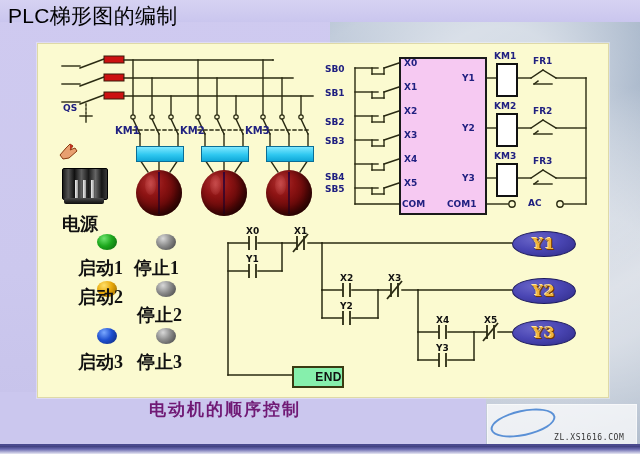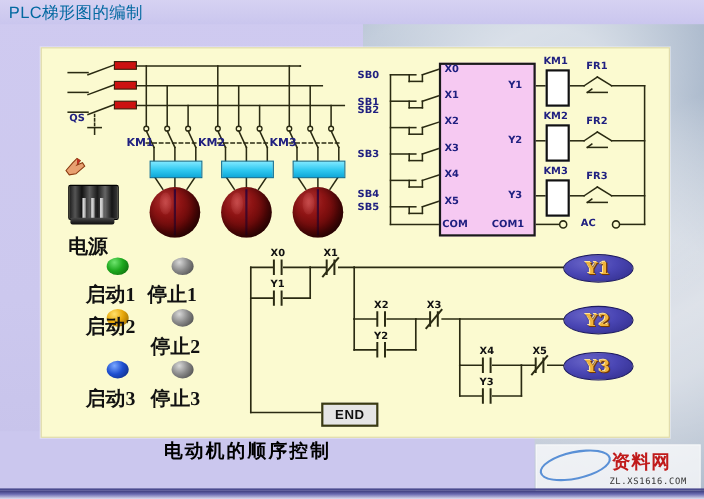--- a/index.html
+++ b/index.html
@@ -35,37 +35,37 @@
     position:absolute;left:0;top:446px;width:640px;height:8px;
     background:linear-gradient(180deg,#3b3b7a 0%,#6a6ab0 40%,#e8e8f4 100%);
   }
   .bg-footline2{
     position:absolute;left:0;top:444px;width:640px;height:2px;background:#4a4a8e;
   }
 
   
   .header-title{
     position:absolute;left:8px;top:2px;
-    font-size:15px;color:#0369a1;letter-spacing:.3px;
+    font-size:21px;color:#000000;letter-spacing:.3px;
     white-space:nowrap;
   }
 
   
   .panel{
     position:absolute;left:37px;top:43px;width:570px;height:353px;
     background:#fbfad0;
     border:1px solid #ded9a8;
     box-shadow:0 0 0 1px rgba(255,255,255,.35);
   }
 
   
   .footer-title{
     position:absolute;left:0;top:398px;width:450px;
     text-align:center;
-    font-size:17px;font-weight:bold;color:#000000;
+    font-size:17px;font-weight:bold;color:#701a75;
     font-family:"DejaVu Serif","Liberation Serif",serif;
     letter-spacing:2px;
   }
 
   
   .wm{
     position:absolute;left:487px;top:404px;width:148px;height:44px;
     background:rgba(255,255,255,.72);
     border:1px solid rgba(255,255,255,.5);
   }
@@ -171,22 +171,22 @@
   .ycoil span{
     font-family:"DejaVu Serif","Liberation Serif",serif;
     font-size:15px;font-weight:bold;color:#f0b43c;
     text-shadow:1px 1px 0 #7a3a00, -1px -1px 0 #ffe39a, 0 0 2px #000;
     letter-spacing:1px;
   }
 
   
   .endbox{
     position:absolute;left:292px;top:366px;width:48px;height:18px;
-    background:#e5e5e5;border:2px solid #3a3a12;
-    display:flex;align-items:center;justify-content:center;
+    background:#86efac;border:2px solid #3a3a12;
+    display:flex;align-items:center;justify-content:flex-end;
   }
   .endbox span{font-size:12px;font-weight:bold;color:#111;letter-spacing:.5px;}
 
   
   .plcbox{
     position:absolute;left:399px;top:57px;width:84px;height:154px;
     background:#f6c9f2;border:2px solid #1a1a1a;
   }
   .km-coil{
     position:absolute;width:18px;height:30px;background:#ffffff;border:2px solid #111;
@@ -516,21 +516,21 @@
   <div class="btn-dot btn-gray" style="left:155px;top:328px;">
       <div class="ring"></div>
       <div class="cap"></div>
     </div>
   <div class="lbl-cn" style="left:137px;top:350px;">停止3</div>
 
   <div class="plcbox"></div>
 
   <div class="lbl" style="left:325px;top:64px;">SB0</div>
   <div class="lbl" style="left:325px;top:88px;">SB1</div>
-  <div class="lbl" style="left:325px;top:96px;">SB2</div>
+  <div class="lbl" style="left:325px;top:117px;">SB2</div>
   <div class="lbl" style="left:325px;top:136px;">SB3</div>
   <div class="lbl" style="left:325px;top:172px;">SB4</div>
   <div class="lbl" style="left:325px;top:184px;">SB5</div>
 
   <div class="lbl" style="left:404px;top:58px;">X0</div>
   <div class="lbl" style="left:404px;top:82px;">X1</div>
   <div class="lbl" style="left:404px;top:106px;">X2</div>
   <div class="lbl" style="left:404px;top:130px;">X3</div>
   <div class="lbl" style="left:404px;top:154px;">X4</div>
   <div class="lbl" style="left:404px;top:178px;">X5</div>
@@ -576,20 +576,19 @@
   </div>
 
   <div class="endbox">
     <span>END</span>
   </div>
 
   <div class="footer-title">电动机的顺序控制</div>
 
   <div class="wm">
     <div class="wm-ring"></div>
-    <div class="wm-cn">资料网</div>
     <div class="wm-url">ZL.XS1616.COM</div>
   </div>
 
   <div class="bg-footline2"></div>
   <div class="bg-footline"></div>
 
 </div>
 
 </body></html>

